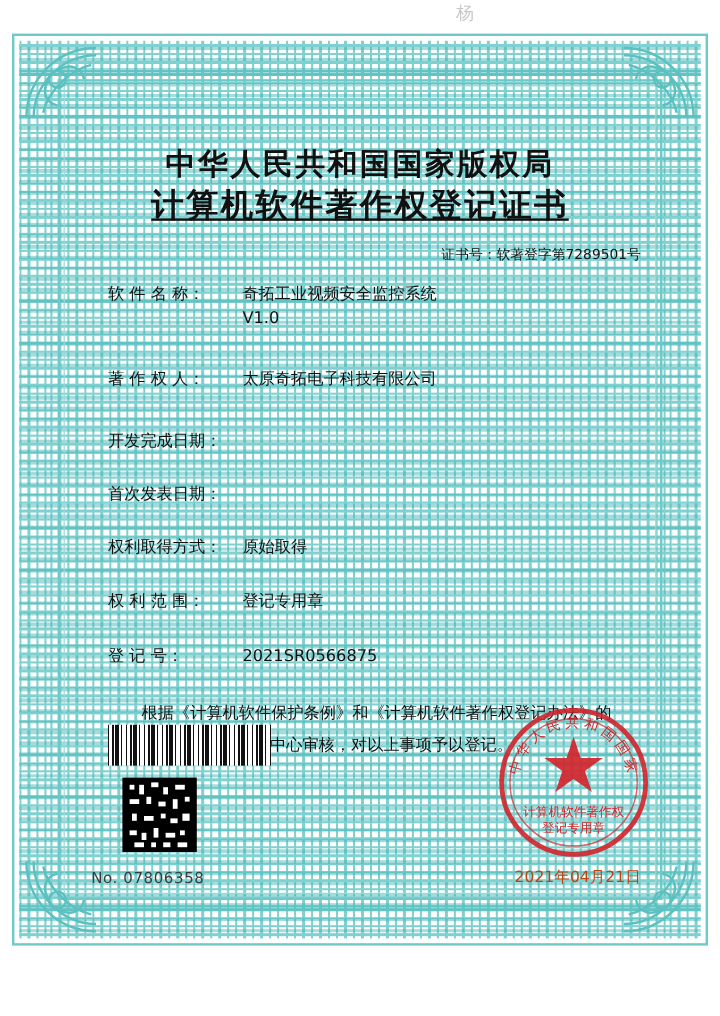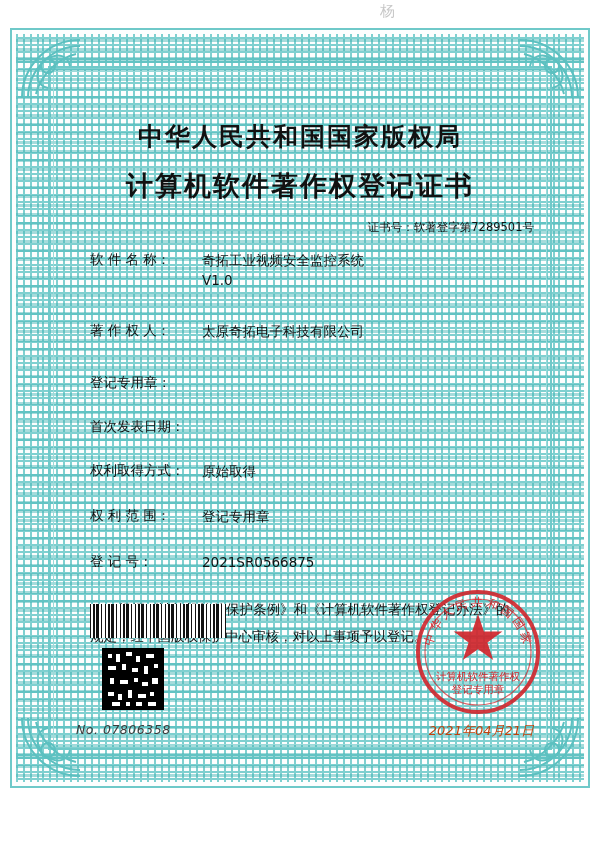--- a/index.html
+++ b/index.html
@@ -119,21 +119,21 @@
     color: #111;
     margin-top: 42px;
   }
   .title2 {
     text-align: center;
     font-family: "DejaVu Sans", sans-serif;
     font-size: 27px;
     font-weight: bold;
     letter-spacing: 2px;
     color: #111;
-    margin-top: 15px;
+    text-decoration: underline;
   }
   .certno {
     text-align: right;
     font-size: 11.5px;
     color: #111;
     margin-top: 16px;
     padding-right: 6px;
     font-family: "DejaVu Sans", sans-serif;
   }
 
@@ -211,25 +211,24 @@
     height: 128px;
   }
 
   .footer {
     position: absolute;
     left: 66px;
     right: 56px;
     bottom: 48px;
     display: flex;
     justify-content: space-between;
-    align-items: flex-start;
+    align-items: center;
     font-family: "DejaVu Sans", sans-serif;
     font-size: 12.5px;
     color: #3b3b3b;
-    font-style: italic;
   }
   .footer .no { letter-spacing: .5px; }
   .footer .date { color: #c2410c; font-size: 13px; }
 </style>
 </head>
 <body>
 
 <div class="page">
 
   <div class="sketch">杨</div>
@@ -305,21 +304,21 @@
           <div class="val">奇拓工业视频安全监控系统
 V1.0</div>
         </div>
 
         <div class="row gap-xl">
           <div class="lab">著 作 权 人：</div>
           <div class="val">太原奇拓电子科技有限公司</div>
         </div>
 
         <div class="row gap-lg">
-          <div class="lab">登记专用章：</div>
+          <div class="lab">开发完成日期：</div>
         </div>
 
         <div class="row gap-lg">
           <div class="lab">首次发表日期：</div>
         </div>
 
         <div class="row gap-lg">
           <div class="lab">权利取得方式：</div>
           <div class="val">原始取得</div>
         </div>

